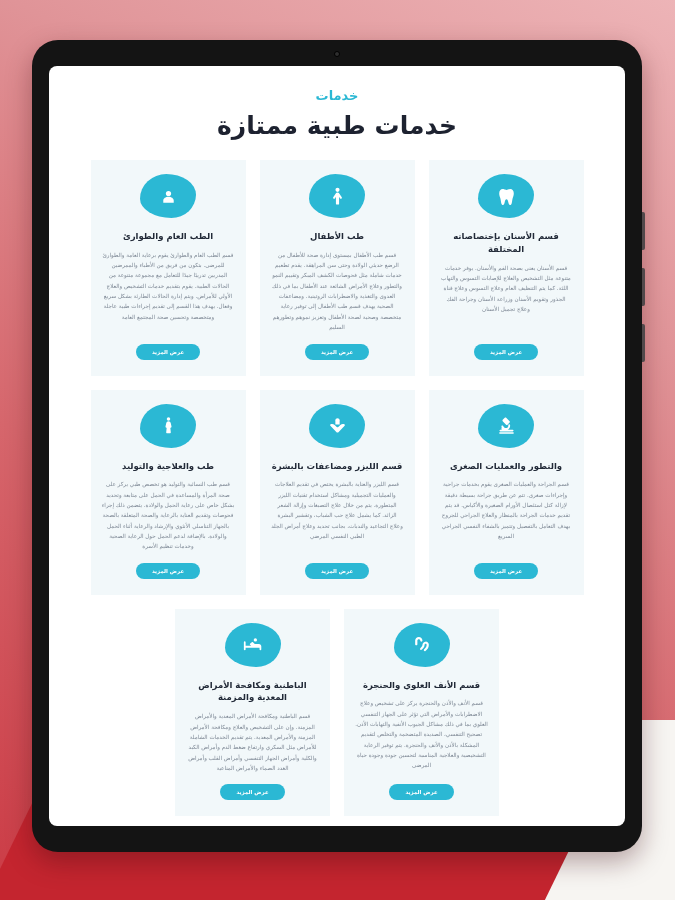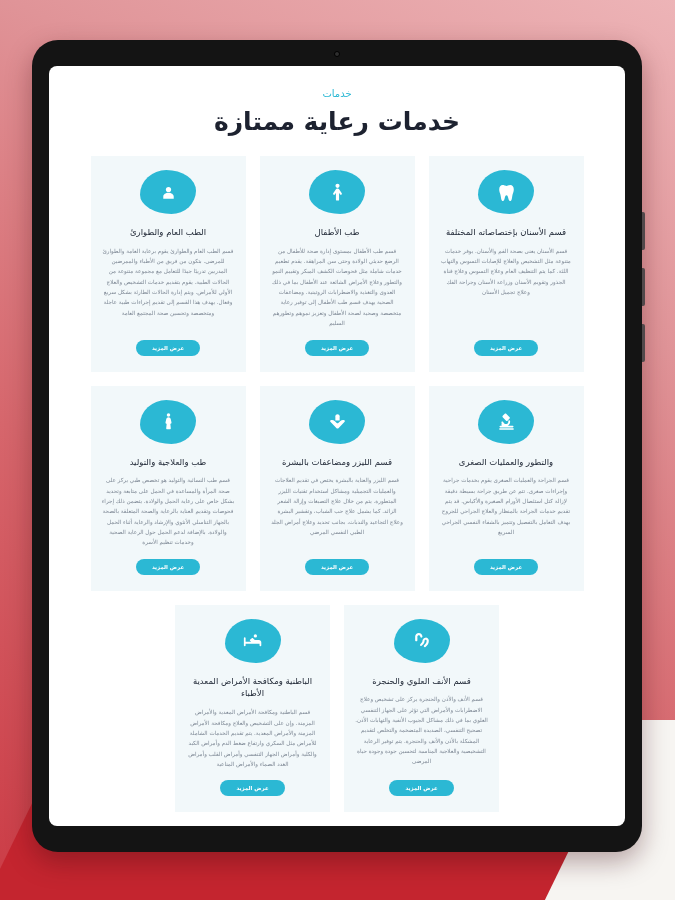--- a/index.html
+++ b/index.html
@@ -95,24 +95,24 @@
     width: 100%;
     height: 100%;
     overflow: hidden;
     padding: 0 10px;
   }
 
   
   .eyebrow {
     text-align: center;
     color: #2bb8d4;
-    font-size: 10px;
+    font-size: 13px;
     letter-spacing: .4px;
     margin-top: 22px;
-    font-weight: 400;
+    font-weight: 700;
   }
   .section-title {
     text-align: center;
     color: #1d2230;
     font-size: 25px;
     font-weight: 700;
     margin-top: 8px;
     margin-bottom: 20px;
     letter-spacing: -.3px;
   }
@@ -143,21 +143,21 @@
     display: flex;
     align-items: center;
     justify-content: center;
     margin-bottom: 12px;
     flex: none;
   }
   .icon-blob svg { width: 19px; height: 19px; fill: #ffffff; display: block; }
 
   .card-title {
     font-size: 8.5px;
-    font-weight: 400;
+    font-weight: 700;
     color: #222a38;
     text-align: center;
     line-height: 1.5;
     margin-bottom: 7px;
   }
   .card-text {
     font-size: 5.6px;
     line-height: 1.85;
     color: #7d8794;
     text-align: center;
@@ -188,21 +188,21 @@
   <div class="tablet">
     <div class="tablet-camera"></div>
     <div class="side-btn b1"></div>
     <div class="side-btn b2"></div>
     <div class="side-btn b3"></div>
 
     <div class="screen">
       <div class="screen-scroll">
 
         <div class="eyebrow">خدمات</div>
-        <h1 class="section-title">خدمات رعاية ممتازة</h1>
+        <h1 class="section-title">خدمات طبية ممتازة</h1>
 
         <div class="cards-grid">
 
           <div class="card">
             <div class="icon-blob">
               <svg viewBox="0 0 24 24">
                   <path d="M16.8 2.4c-1.4 0-2.2.5-3 .9-.6.3-1.1.5-1.8.5s-1.2-.2-1.8-.5c-.8-.4-1.6-.9-3-.9C4.6 2.4 2.8 4.6 2.8 7.8c0 2.1.5 3.6 1 5.1.4 1.2.8 2.4 1 4 .2 1.7.4 3.1.8 4.1.4 1 1 1.6 1.9 1.6 1.4 0 1.8-1.4 2.2-3.3.4-1.8.9-3.9 2.3-3.9s1.9 2.1 2.3 3.9c.4 1.9.8 3.3 2.2 3.3.9 0 1.5-.6 1.9-1.6.4-1 .6-2.4.8-4.1.2-1.6.6-2.8 1-4 .5-1.5 1-3 1-5.1 0-3.2-1.8-5.4-4.4-5.4z"></path>
                 </svg>
             </div>
             <div class="card-title">قسم الأسنان بإختصاصاته المختلفة</div>
@@ -284,21 +284,21 @@
             <button class="card-btn">عرض المزيد</button>
           </div>
 
           <div class="card">
             <div class="icon-blob">
               <svg viewBox="0 0 24 24">
                   <circle cx="15.6" cy="6.2" r="2.1"></circle>
                   <path d="M10.6 9.4 8.9 11c-.4.4-.4 1 0 1.4l1.4 1.3h-7V9.1c0-.6-.5-1.1-1.1-1.1S1.1 8.5 1.1 9.1v9.2c0 .6.5 1.1 1.1 1.1s1.1-.5 1.1-1.1v-2.2h17.6v2.2c0 .6.5 1.1 1.1 1.1s1.1-.5 1.1-1.1v-4.1c0-1.6-1.3-2.9-2.9-2.9h-5.3l-2.3-2.1c-.5-.4-1.2-.4-1.6.2z"></path>
                 </svg>
             </div>
-            <div class="card-title">الباطنية ومكافحة الأمراض المعدية الأطباء</div>
+            <div class="card-title">الباطنية ومكافحة الأمراض المعدية والمزمنة</div>
             <div class="card-text">قسم الباطنية ومكافحة الأمراض المعدية والأمراض المزمنة. وإن على التشخيص والعلاج ومكافحة الأمراض المزمنة والأمراض المعدية. يتم تقديم الخدمات الشاملة للأمراض مثل السكري وارتفاع ضغط الدم وأمراض الكبد والكلية وأمراض الجهاز التنفسي وأمراض القلب وأمراض الغدد الصماء والأمراض المناعية</div>
             <button class="card-btn">عرض المزيد</button>
           </div>
 
         </div>
       </div>
     </div>
   </div>
 </div>
 

